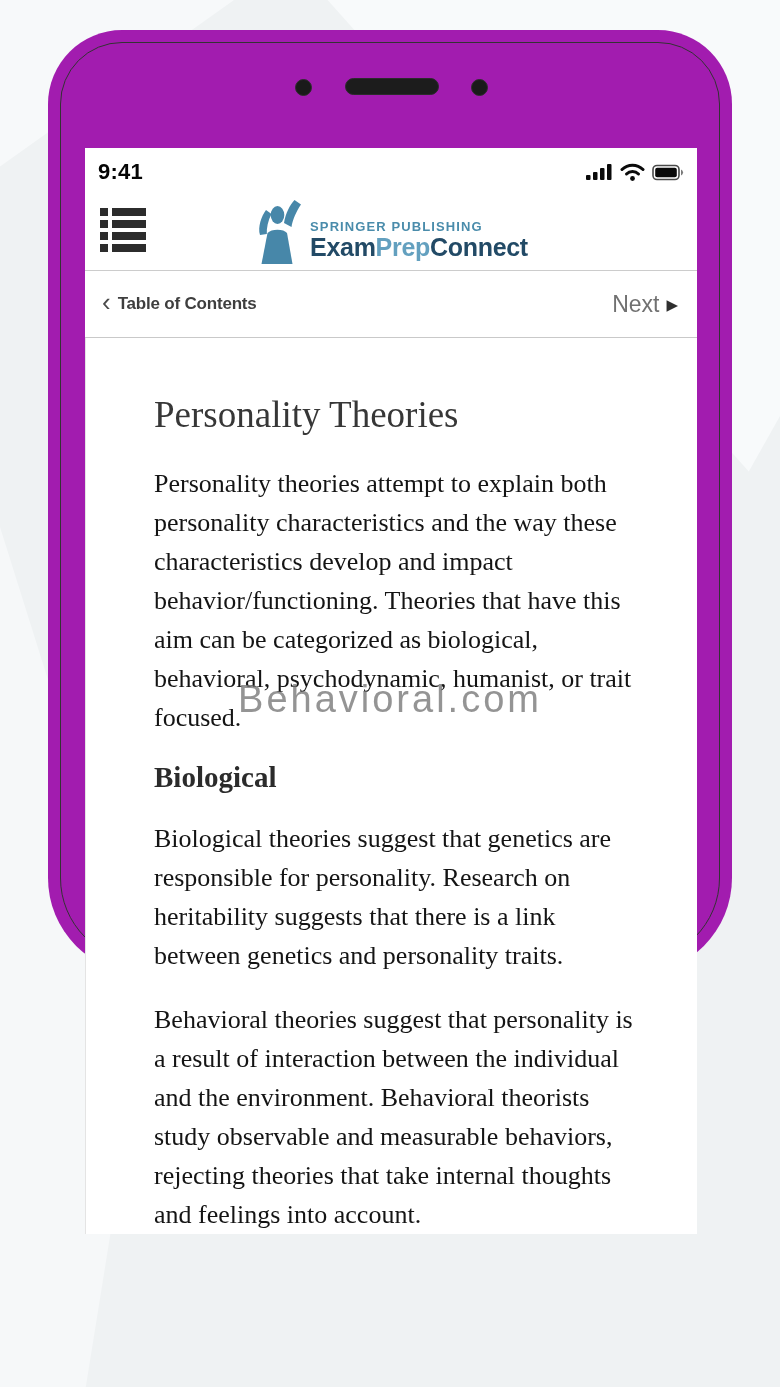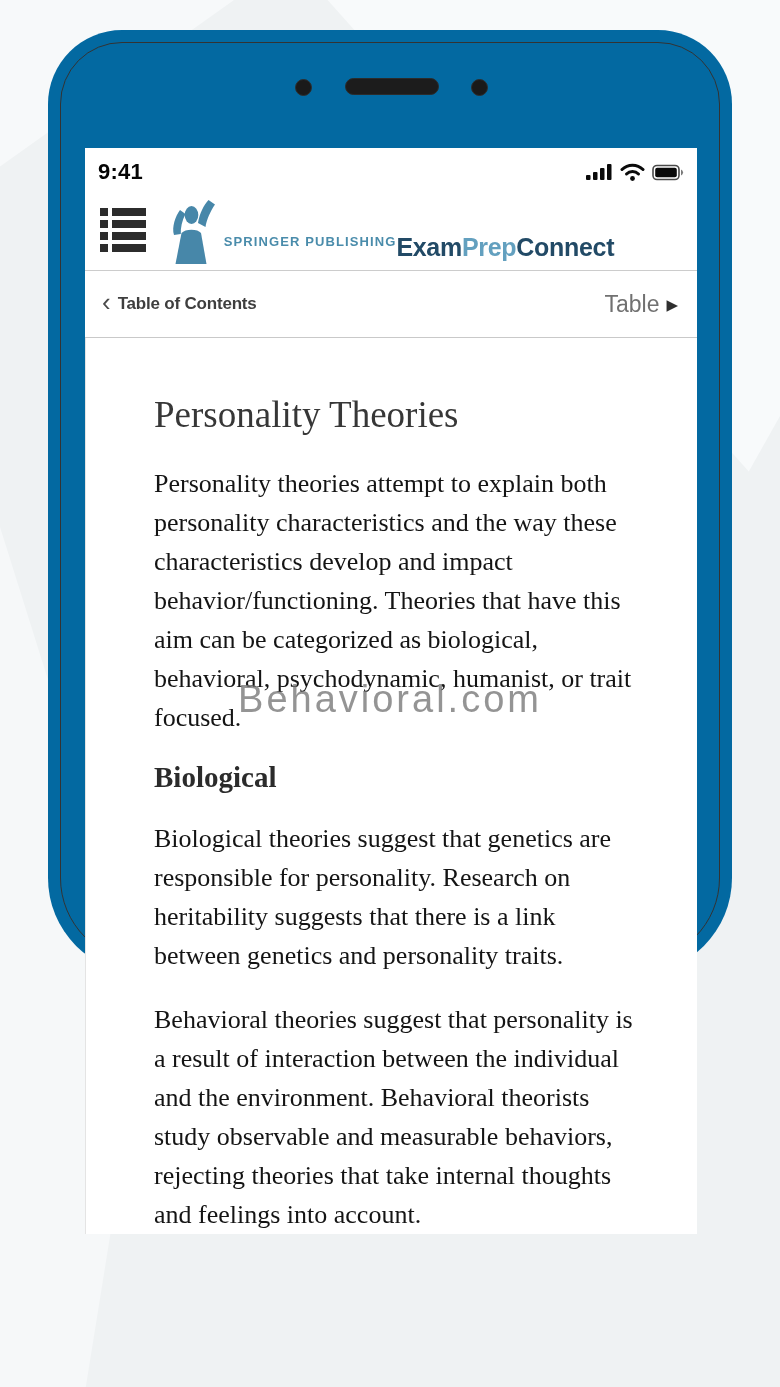--- a/index.html
+++ b/index.html
@@ -13,21 +13,21 @@
   
   .bg-shape { position:absolute; inset:0; pointer-events:none; }
   .bg-shape.one  { background:#f8fafb; clip-path:polygon(42% 0, 100% 0, 100% 30%, 96% 34%); }
   .bg-shape.two  { background:#f7f9fa; clip-path:polygon(0 0, 30% 0, 0 12%); }
   .bg-shape.three{ background:#f6f8f9; clip-path:polygon(0 38%, 19% 72%, 11% 100%, 0 100%); }
 
   
   .phone {
     position:absolute; left:48px; top:30px;
     width:684px; height:944px;
-    background:#0369a1;
+    background:#a21caf;
     border-radius:74px 74px 96px 96px;
   }
   .phone-outline {
     position:absolute; inset:12px;
     border:1px solid #333;
     border-radius:62px 62px 84px 84px;
     pointer-events:none;
   }
   .speaker {
     position:absolute; left:297px; top:48px;
@@ -66,21 +66,21 @@
   .appheader {
     height:80px; flex:0 0 auto; position:relative;
     display:flex; align-items:center; justify-content:center;
   }
   .menu-btn { position:absolute; left:15px; top:18px; width:48px; height:46px; cursor:pointer; }
   .menu-row { display:flex; align-items:center; height:8px; margin-bottom:4px; }
   .menu-row .dot { width:8px; height:8px; background:#2c2c2c; margin-right:4px; }
   .menu-row .bar { width:34px; height:8px; background:#2c2c2c; }
 
   .logo { display:flex; align-items:flex-end; gap:8px; margin-top:4px; }
-  .logo-text { display:flex; padding-bottom:4px; }
+  .logo-text { display:flex; flex-direction:column; padding-bottom:4px; }
   .logo-tagline { font-size:13px; font-weight:700; letter-spacing:1.1px; color:#4a8cab; }
   .logo-brand { font-size:25px; font-weight:700; letter-spacing:-0.3px; line-height:1.05; }
 
   
   .navbar {
     height:68px; flex:0 0 auto;
     border-top:1px solid #cccccc;
     border-bottom:1px solid #c9c9c9;
     display:flex; align-items:center; justify-content:space-between;
     padding:0 19px 0 17px;
@@ -196,21 +196,21 @@
         </div>
       </div>
     </div>
 
     <div class="navbar">
       <div class="nav-back">
         <span class="nav-back-chevron">‹</span>
         <span class="nav-back-label">Table of Contents</span>
       </div>
       <div class="nav-next">
-        <span class="nav-next-label">Table</span>
+        <span class="nav-next-label">Next</span>
         <span class="nav-next-chevron">▶</span>
       </div>
     </div>
 
     <div class="content">
       <h1 class="article-title">Personality Theories</h1>
       <p>Personality theories attempt to explain both personality characteristics and the way these characteristics develop and impact behavior/functioning. Theories that have this aim can be categorized as biological, behavioral, psychodynamic, humanist, or trait focused.</p>
 
       <h2 class="section-heading">Biological</h2>
       <p>Biological theories suggest that genetics are responsible for personality. Research on heritability suggests that there is a link between genetics and personality traits.</p>

